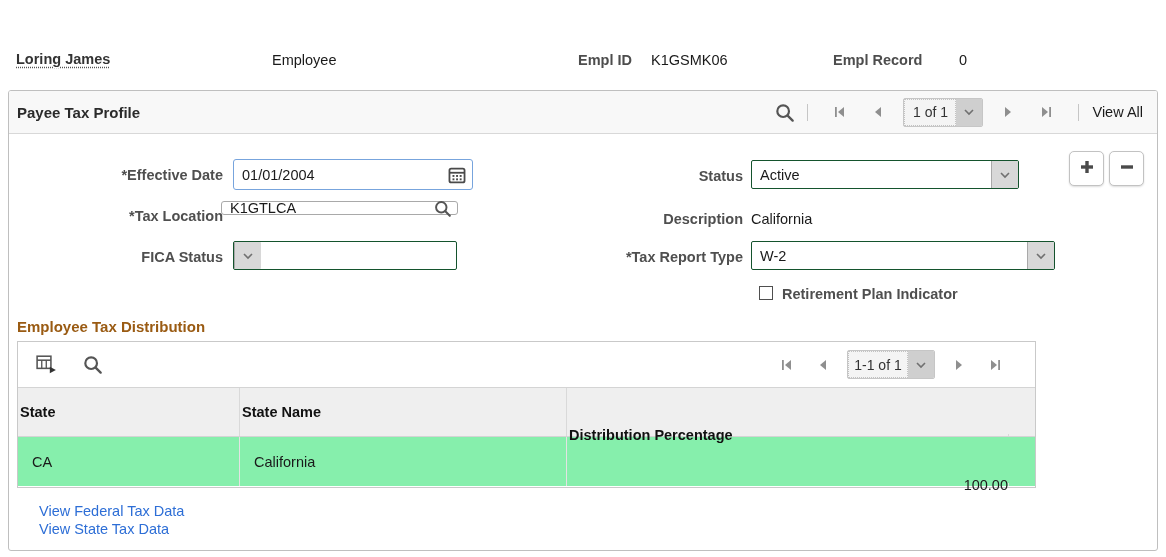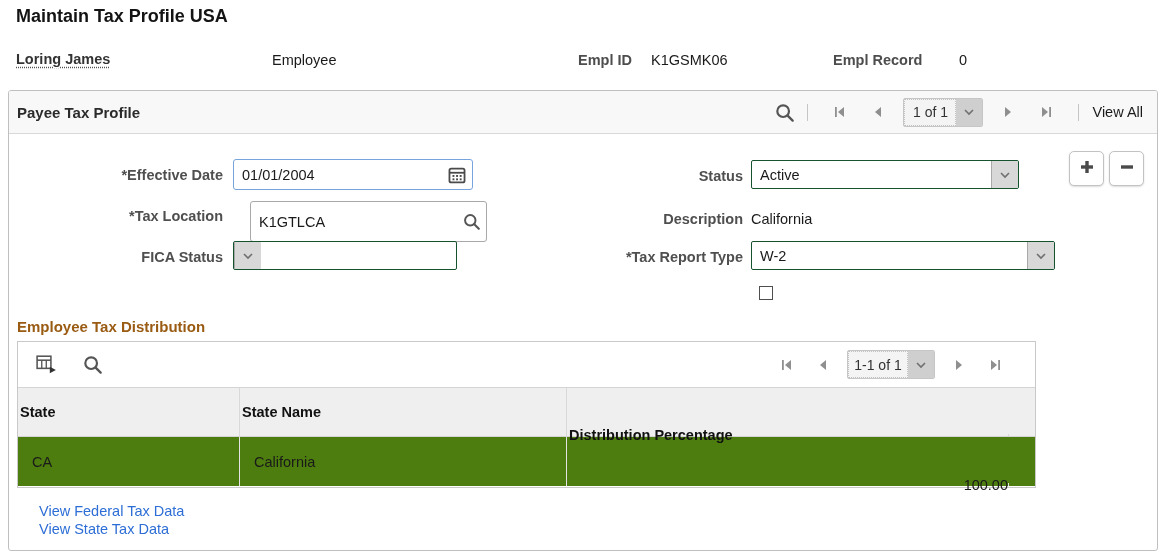--- a/index.html
+++ b/index.html
@@ -62,34 +62,33 @@
   .grid { position: absolute; left: 8px; top: 250px; width: 1019px; height: 147px;
     border: 1px solid #c9c9c9; background: #fff; }
   .grid-toolbar { position: relative; height: 45px; display: flex; align-items: center; padding: 0 22px 0 18px; }
   .grid-toolbar .tool { margin-right: 26px; }
   .grid-pager { margin-left: auto; display: flex; align-items: center; }
   .grid-pager .arrow-btn { margin: 0 11px; }
   .grid-header-row { display: flex; height: 50px; background: #efefef;
     border-top: 1px solid #d4d4d4; border-bottom: 1px solid #d4d4d4; }
   .grid-header-row .cell { display: flex; align-items: center; padding-left: 2px;
     font-size: 14.5px; font-weight: bold; color: #111; border-right: 1px solid #d9d9d9; }
-  .grid-data-row { display: flex; height: 49px; background: #4d7c0f; }
+  .grid-data-row { display: flex; height: 49px; background: #86efac; }
   .grid-data-row .cell { display: flex; align-items: center; padding-left: 14px;
     font-size: 14.5px; color: #1a1a1a; border-right: 1px solid #e3e3e3; }
   .c1 { width: 222px; } .c2 { width: 327px; } .c3 { width: 442px; margin-top: 46px; } .c4 { width: 26px; border-right: none !important; }
   .cell.num { justify-content: flex-end; }
 
   .page-link { position: absolute; left: 30px; font-size: 14.5px; color: #2d6ed6; cursor: pointer; }
 </style>
 </head>
 <body>
 
 <div class="stage">
 
-  <div class="page-title">Maintain Tax Profile USA</div>
 
   <span class="emp-name">Loring James</span>
   <span class="emp-type">Employee</span>
   <span class="lbl-strong emplid-lbl">Empl ID</span>
   <span class="emplid-val">K1GSMK06</span>
   <span class="lbl-strong emplrec-lbl">Empl Record</span>
   <span class="emplrec-val">0</span>
 
   <div class="groupbox">
 
@@ -159,21 +158,21 @@
     <div class="select" style="left:742px; top:69px; width:268px;">
       <span class="val">Active</span>
       <span class="dd">
         <svg width="14" height="14" viewBox="0 0 14 14">
             <polyline points="3,5 7,9 11,5" fill="none" stroke="#707070" stroke-width="1.6"></polyline>
           </svg>
       </span>
     </div>
 
     <span class="form-label" style="left:24px; top:117px; width:190px;">*Tax Location</span>
-    <div class="text-input" style="left:241px; top:110px; width:237px; height:41px;">
+    <div class="text-input" style="left:212px; top:110px; width:237px; height:14px;">
       <input value="K1GTLCA" style="">
       <span class="end-icon">
         <svg width="17" height="17" viewBox="0 0 14 14">
             <circle cx="6" cy="6" r="4.3" fill="none" stroke="#555" stroke-width="1.6"></circle>
             <line x1="9.3" y1="9.3" x2="13" y2="13" stroke="#555" stroke-width="1.7" stroke-linecap="round"></line>
           </svg>
       </span>
     </div>
 
     <span class="form-label" style="left:540px; top:120px; width:194px;">Description</span>
@@ -192,20 +191,21 @@
     <div class="select" style="left:742px; top:150px; width:304px;">
       <span class="val">W-2</span>
       <span class="dd">
         <svg width="14" height="14" viewBox="0 0 14 14">
             <polyline points="3,5 7,9 11,5" fill="none" stroke="#707070" stroke-width="1.6"></polyline>
           </svg>
       </span>
     </div>
 
     <span class="checkbox" style="left:750px; top:195px;"></span>
+    <span class="checkbox-label" style="left:773px; top:195px;">Retirement Plan Indicator</span>
 
     <div class="rowop-btn" style="left:1060px; top:60px;">
       <span><svg width="16" height="16" viewBox="0 0 16 16">
             <line x1="8" y1="2" x2="8" y2="14" stroke="#4a4a4a" stroke-width="3.4"></line>
             <line x1="2" y1="8" x2="14" y2="8" stroke="#4a4a4a" stroke-width="3.4"></line>
           </svg></span>
     </div>
     <div class="rowop-btn" style="left:1100px; top:60px;">
       <span><svg width="16" height="16" viewBox="0 0 16 16">
             <line x1="2" y1="8" x2="14" y2="8" stroke="#4a4a4a" stroke-width="3.4"></line>

